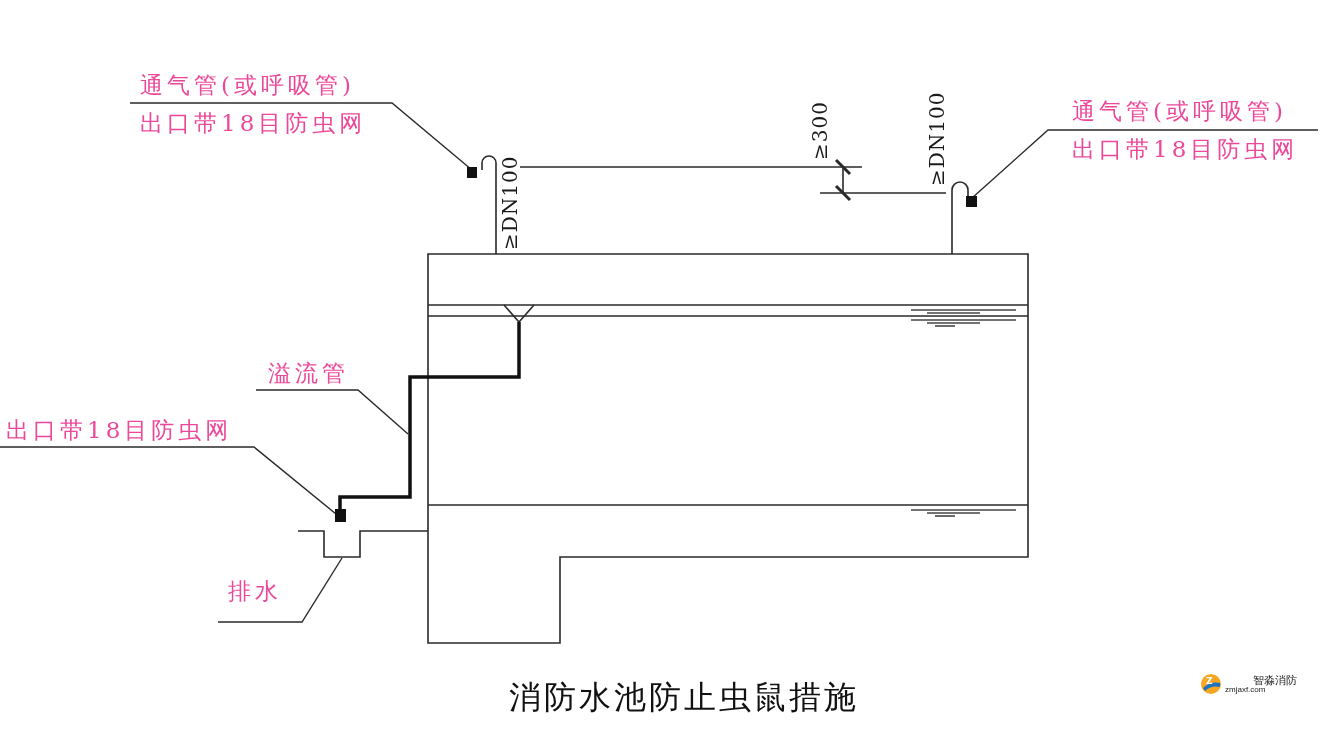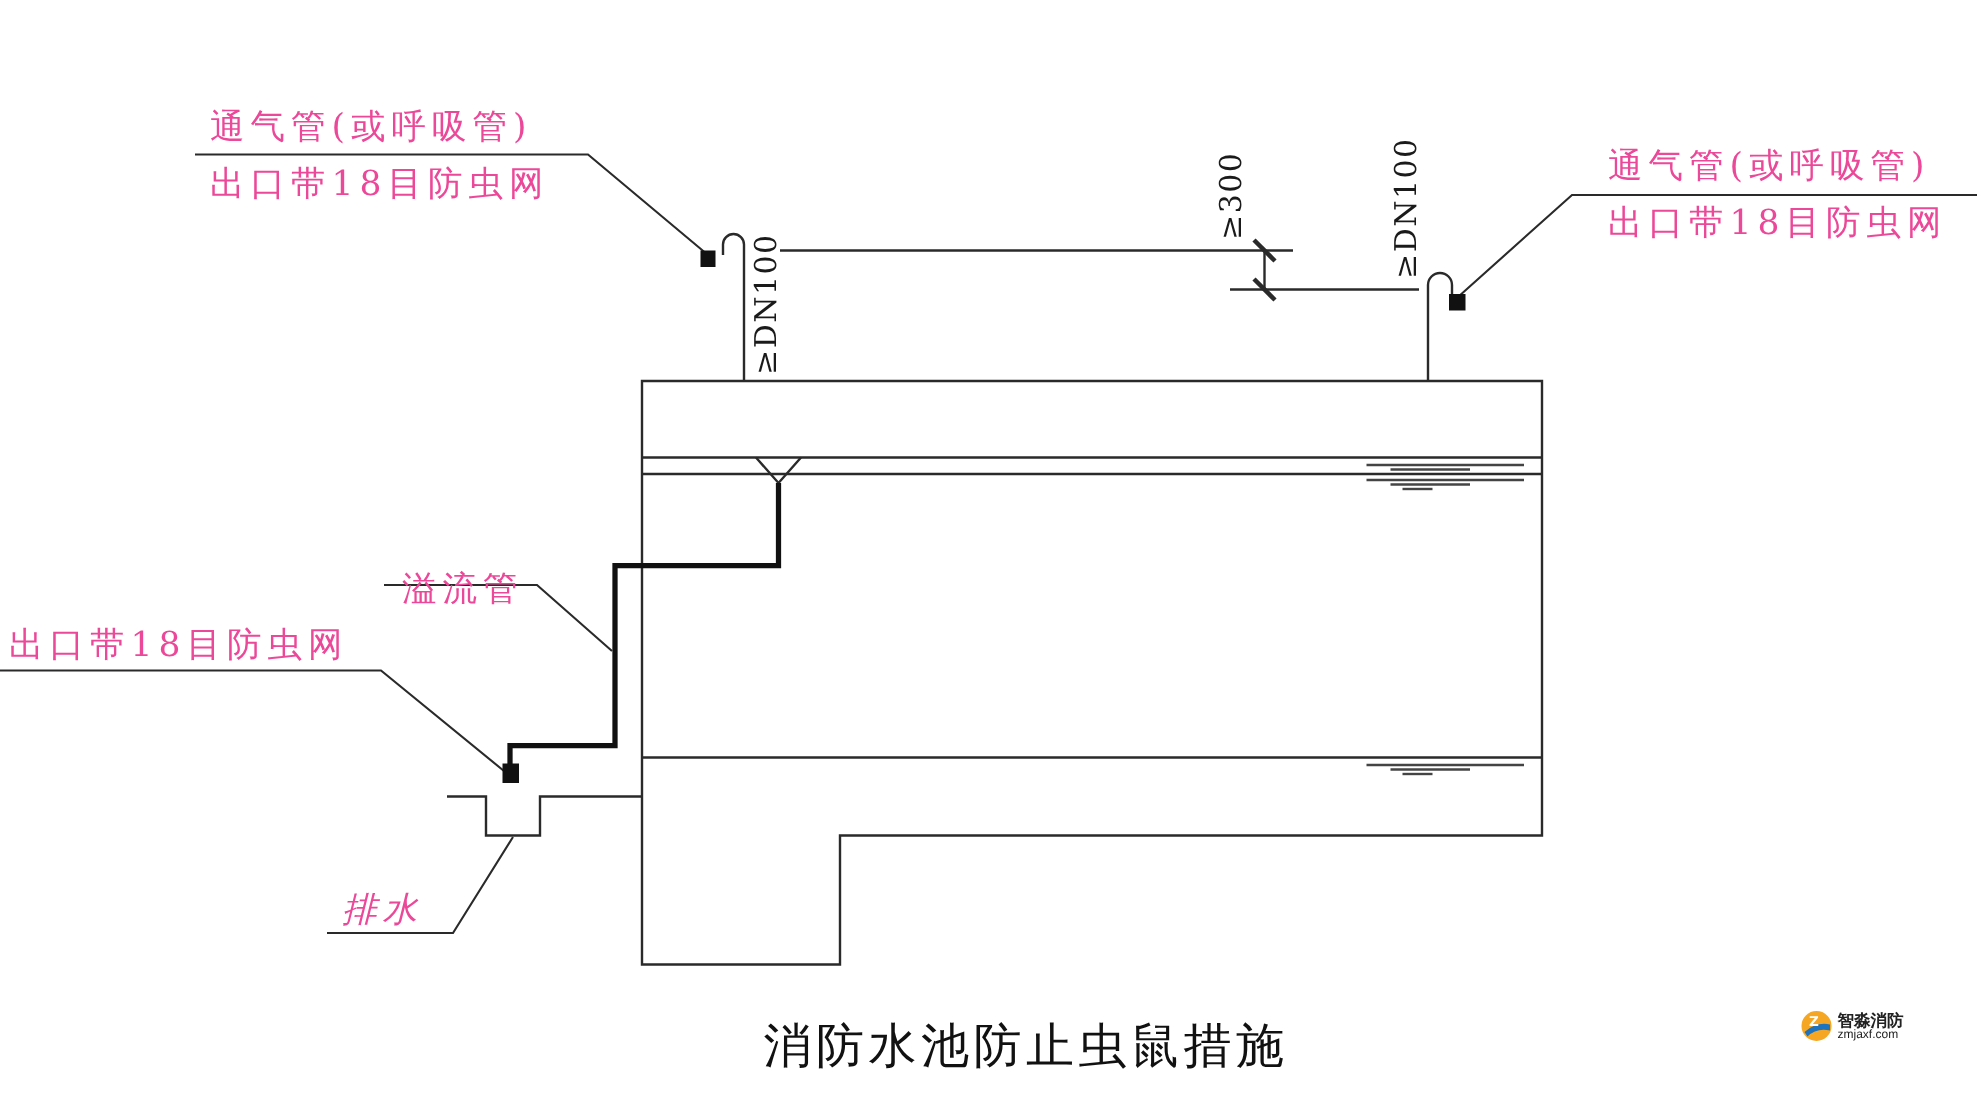--- a/index.html
+++ b/index.html
@@ -2,21 +2,21 @@
 <html><head>
 <meta charset="utf-8">
 <style>
   html, body { margin: 0; padding: 0; background: #ffffff; }
   body { width: 1324px; height: 730px; position: relative; overflow: hidden; font-family: "DejaVu Serif", serif; }
   .lbl { position: absolute; font-family: "DejaVu Serif", serif; font-size: 23px; color: #ec4899; white-space: nowrap; letter-spacing: 4px; line-height: 1; }
   .vtxt { position: absolute; font-family: "DejaVu Serif", serif; font-size: 20px; color: #1a1a1a; white-space: nowrap; transform-origin: left top; transform: rotate(-90deg); line-height: 1; letter-spacing: 1px; }
   .title { position: absolute; left: 0; width: 1368px; top: 676px; text-align: center; font-family: "DejaVu Sans", sans-serif; font-size: 32px; color: #111; letter-spacing: 3px; }
   .logo { position: absolute; left: 1200px; top: 673px; display: flex; align-items: center; gap: 3px; }
   .logo-text { display: flex; flex-direction: column; line-height: 1; }
-  .logo-name { font-family: "DejaVu Sans", sans-serif; font-size: 11px; font-weight: bold; color: #222; }
+  .logo-name { font-family: "DejaVu Sans", sans-serif; font-size: 11px; font-weight: normal; color: #222; margin-left: 28px; }
   .logo-url { font-family: Liberation Sans, sans-serif; font-size: 8px; color: #222; }
   svg.draw { position: absolute; left: 0; top: 0; }
 </style>
 </head>
 <body>
 
 <svg class="draw" width="1324" height="730" viewBox="0 0 1324 730" xmlns="http://www.w3.org/2000/svg">
   <g stroke="#2a2a2a" fill="none" stroke-width="1.6">
 
     <path d="M428 254 H1028 V557 H560 V643 H428 Z"></path>
@@ -67,24 +67,24 @@
     <line x1="935" y1="516" x2="955" y2="516"></line>
   </g>
 </svg>
 
 <div class="lbl" style="left:140px; top:74px;">通气管(或呼吸管)</div>
 <div class="lbl" style="left:140px; top:112px;">出口带18目防虫网</div>
 
 <div class="lbl" style="left:1072px; top:100px;">通气管(或呼吸管)</div>
 <div class="lbl" style="left:1072px; top:138px;">出口带18目防虫网</div>
 
-<div class="lbl" style="left:268px; top:362px;margin-top:20px;">溢流管</div>
+<div class="lbl" style="left:268px; top:362px;">溢流管</div>
 <div class="lbl" style="left:6px; top:419px;">出口带18目防虫网</div>
 
-<div class="lbl" style="left:228px; top:596px;font-style:italic;">排水</div>
+<div class="lbl" style="left:228px; top:580px;">排水</div>
 
 <div class="vtxt" style="left:500px; top:250px;">≥DN100</div>
 <div class="vtxt" style="left:927px; top:186px;">≥DN100</div>
 <div class="vtxt" style="left:810px; top:160px;">≥300</div>
 
 <div class="title">消防水池防止虫鼠措施</div>
 
 <div class="logo">
   <svg width="22" height="22" viewBox="0 0 22 22">
     <circle cx="11" cy="11" r="10" fill="#f5a623"></circle>

